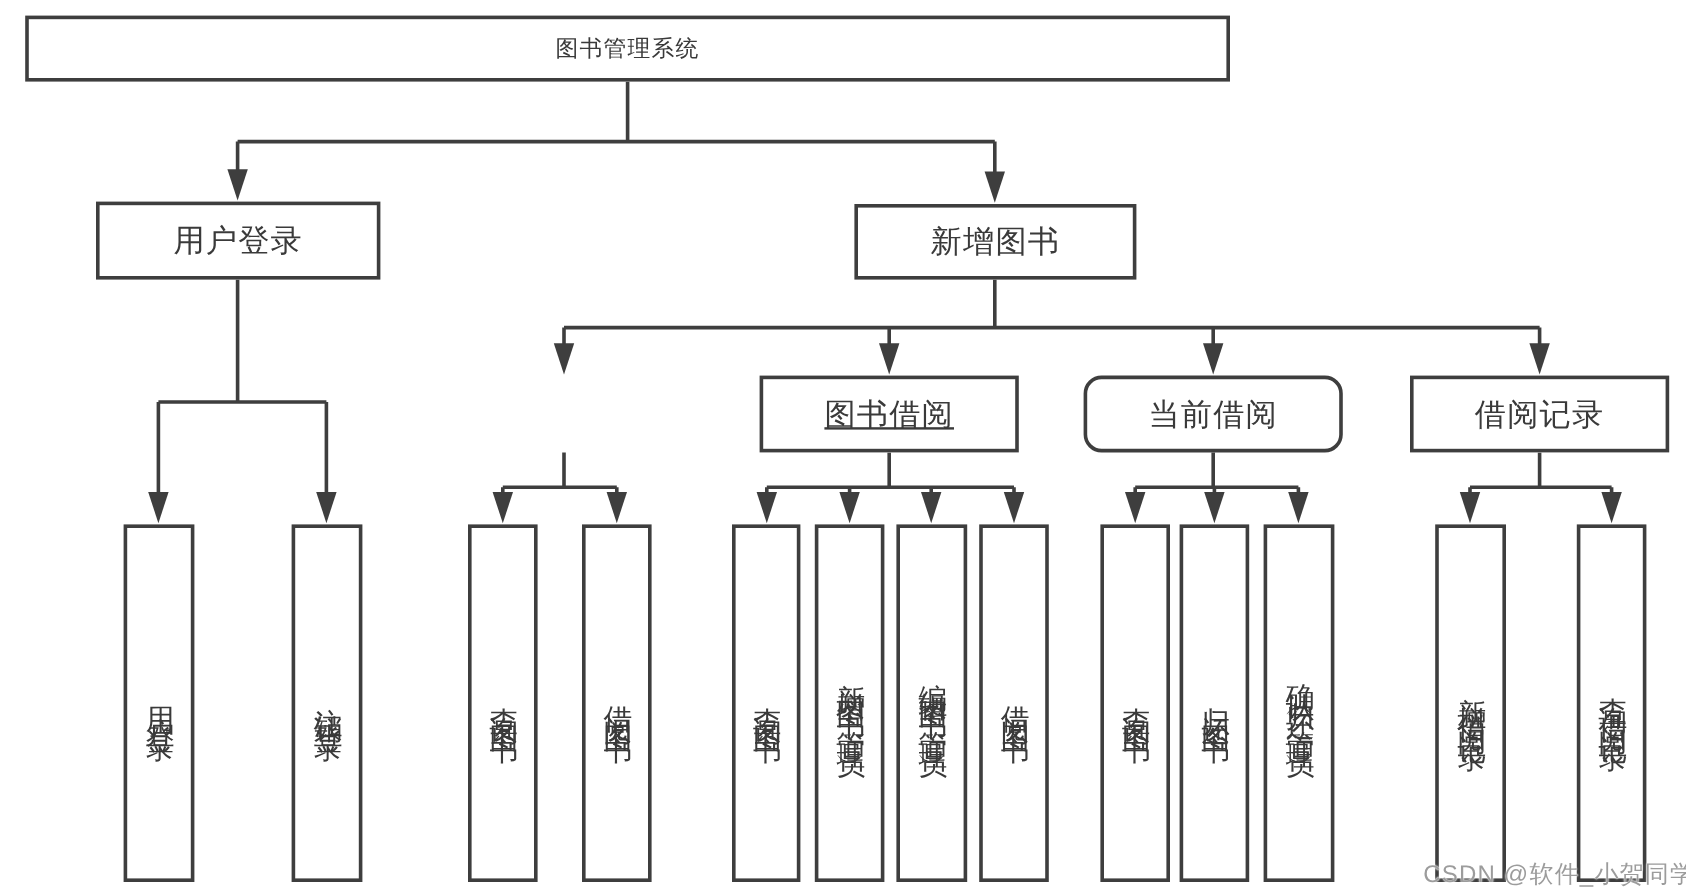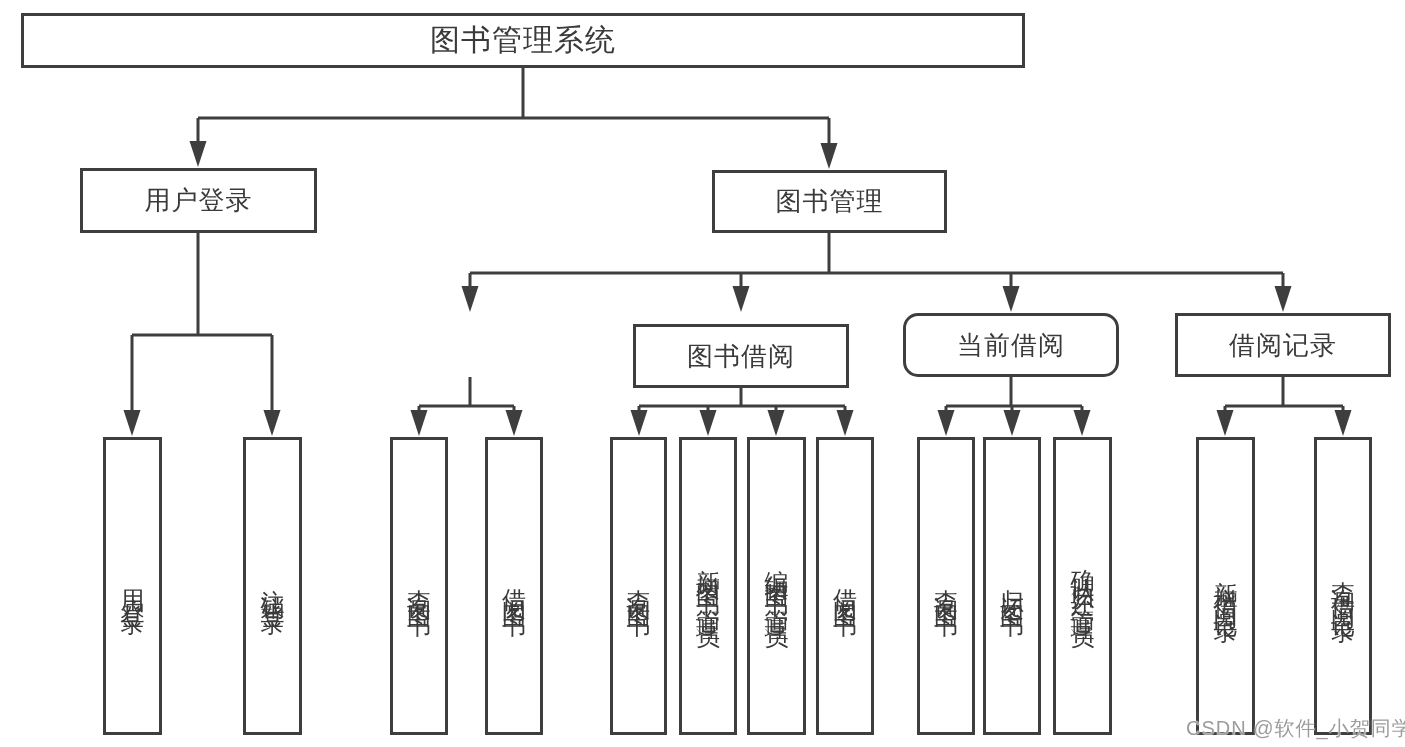--- a/index.html
+++ b/index.html
@@ -28,21 +28,21 @@
     display:flex;align-items:center;justify-content:center;
     color:var(--text);
     z-index:1;
     text-align:center;
   }
   .hbox{
     font-size:26px;
     letter-spacing:1px;
     white-space:nowrap;
   }
-  .hbox.root{font-size:30px;}
+  .hbox.root{font-size:19px;}
   .vbox{
     writing-mode:vertical-rl;
     text-orientation:mixed;
     font-size:24px;
     letter-spacing:8px;
     line-height:1;
   }
   .watermark{
     position:absolute;
     left:1186px;top:715px;
@@ -94,23 +94,23 @@
     <polygon points="937.5,410 954.5,410 946,436" fill="currentColor"></polygon>
     <polygon points="1003.5,410 1020.5,410 1012,436" fill="currentColor"></polygon>
     <polygon points="1073.5,410 1090.5,410 1082,436" fill="currentColor"></polygon>
     <polygon points="1216.5,410 1233.5,410 1225,436" fill="currentColor"></polygon>
     <polygon points="1334.5,410 1351.5,410 1343,436" fill="currentColor"></polygon>
   </svg>
 
   <div class="hbox root" style="left:21px;top:13px;width:1004px;height:55px;">图书管理系统</div>
 
   <div class="hbox" style="left:80px;top:168px;width:237px;height:65px;">用户登录</div>
-  <div class="hbox" style="left:712px;top:170px;width:235px;height:63px;">图书管理</div>
+  <div class="hbox" style="left:712px;top:170px;width:235px;height:63px;">新增图书</div>
 
-  <div class="hbox" style="left:633px;top:324px;width:216px;height:64px;">图书借阅</div>
+  <div class="hbox" style="left:633px;top:313px;width:216px;height:64px;text-decoration:underline;">图书借阅</div>
   <div class="hbox" style="left:903px;top:313px;width:216px;height:64px;border-radius:15px;">当前借阅</div>
   <div class="hbox" style="left:1175px;top:313px;width:216px;height:64px;">借阅记录</div>
 
   <div class="vbox" style="left:103px;top:437px;width:59px;height:298px;">用户登录</div>
   <div class="vbox" style="left:243px;top:437px;width:59px;height:298px;">注销登录</div>
 
   <div class="vbox" style="left:390px;top:437px;width:58px;height:298px;">查询图书</div>
   <div class="vbox" style="left:485px;top:437px;width:58px;height:298px;">借阅图书</div>
 
   <div class="vbox" style="left:610px;top:437px;width:57px;height:298px;">查询图书</div>

